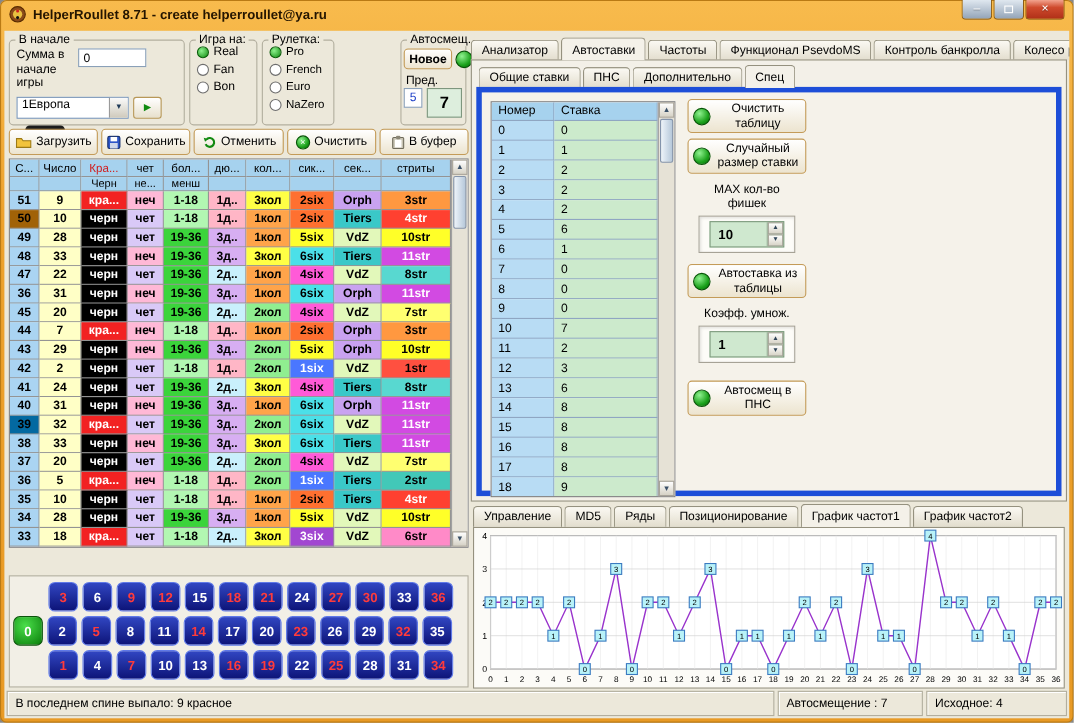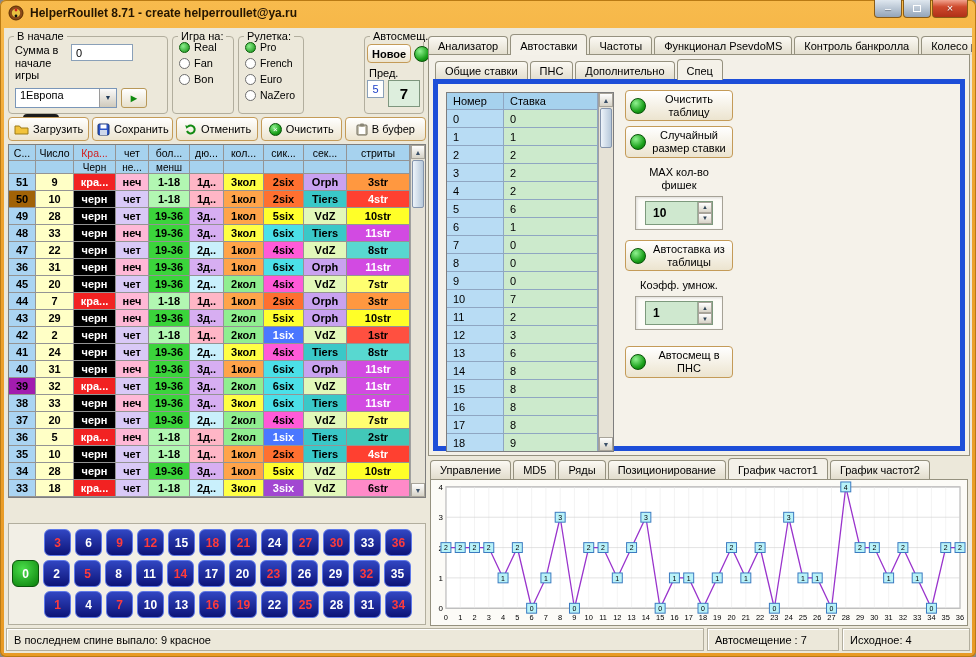--- a/index.html
+++ b/index.html
@@ -395,21 +395,21 @@
             <div class="hcell c2" style="background: rgb(0, 0, 0); color: rgb(255, 255, 255);">черн</div>
             <div class="hcell c3" style="background: rgb(255, 184, 214); color: rgb(0, 0, 0);">неч</div>
             <div class="hcell c4" style="background: rgb(59, 212, 59); color: rgb(0, 0, 0);">19-36</div>
             <div class="hcell c5" style="background: rgb(215, 174, 242); color: rgb(0, 0, 0);">3д..</div>
             <div class="hcell c6" style="background: rgb(255, 164, 74); color: rgb(0, 0, 0);">1кол</div>
             <div class="hcell c7" style="background: rgb(75, 224, 232); color: rgb(0, 0, 0);">6six</div>
             <div class="hcell c8" style="background: rgb(201, 162, 240); color: rgb(0, 0, 0);">Orph</div>
             <div class="hcell c9" style="background: rgb(210, 74, 226); color: rgb(255, 255, 255);">11str</div>
           </div>
           <div class="hrow">
-            <div class="hcell c0" style="background: #a21caf; color: rgb(0, 0, 0);">39</div>
+            <div class="hcell c0" style="background: #0369a1; color: rgb(0, 0, 0);">39</div>
             <div class="hcell c1" style="background: rgb(255, 255, 198); color: rgb(0, 0, 0);">32</div>
             <div class="hcell c2" style="background: rgb(242, 34, 34); color: rgb(255, 255, 255);">кра...</div>
             <div class="hcell c3" style="background: rgb(217, 201, 247); color: rgb(0, 0, 0);">чет</div>
             <div class="hcell c4" style="background: rgb(59, 212, 59); color: rgb(0, 0, 0);">19-36</div>
             <div class="hcell c5" style="background: rgb(215, 174, 242); color: rgb(0, 0, 0);">3д..</div>
             <div class="hcell c6" style="background: rgb(144, 238, 144); color: rgb(0, 0, 0);">2кол</div>
             <div class="hcell c7" style="background: rgb(75, 224, 232); color: rgb(0, 0, 0);">6six</div>
             <div class="hcell c8" style="background: rgb(226, 248, 186); color: rgb(0, 0, 0);">VdZ</div>
             <div class="hcell c9" style="background: rgb(210, 74, 226); color: rgb(255, 255, 255);">11str</div>
           </div>

